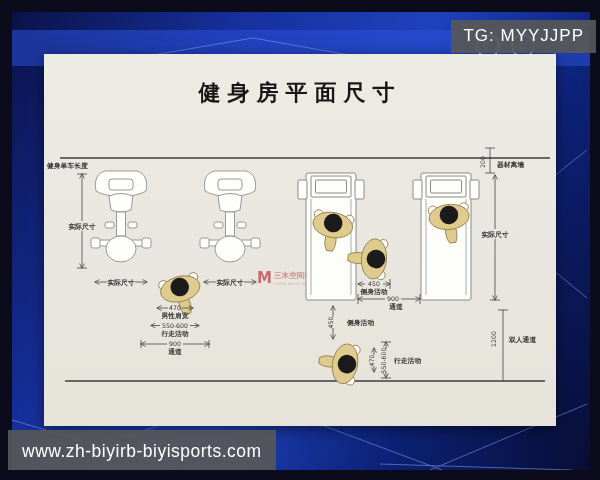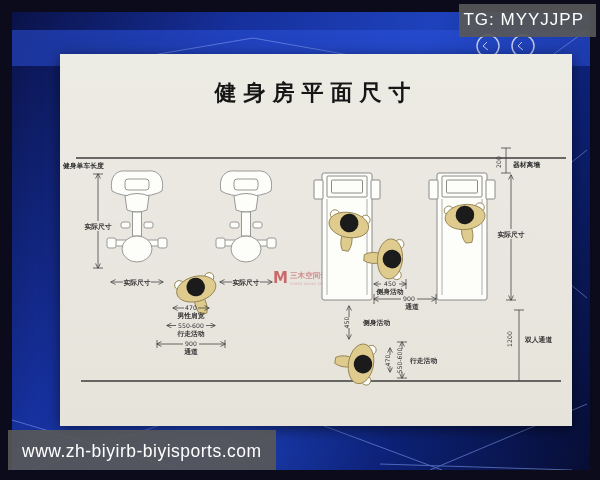--- a/index.html
+++ b/index.html
@@ -1,29 +1,29 @@
 <!DOCTYPE html>
 <html><head>
 <meta charset="utf-8">
 <style>
   html,body{margin:0;padding:0;}
   #stage{position:relative;width:600px;height:480px;background:#0b0b1c;overflow:hidden;
          font-family:"DejaVu Sans","Liberation Sans",sans-serif;}
   .bg{position:absolute;left:12px;top:12px;right:10px;bottom:10px;
       background:linear-gradient(118deg,#0a1248 0%,#16309c 28%,#1e42bc 52%,#0d2278 74%,#070d33 100%);}
   .bg svg{position:absolute;left:0;top:0;}
-  .poster{position:absolute;left:60px;top:54px;width:512px;height:372px;
+  .poster{position:absolute;left:44px;top:54px;width:512px;height:372px;
           background:linear-gradient(180deg,#ecebe4 0%,#e9e6df 60%,#e6e3da 100%);
           box-shadow:0 3px 14px rgba(0,0,0,.55);}
   .poster-title{margin:0;padding-top:24px;text-align:center;font-size:22px;font-weight:900;
                 color:#161616;letter-spacing:7px;}
   .diagram{position:absolute;left:0;top:71px;}
   .badge{position:absolute;background:rgba(88,88,88,.92);color:#fff;z-index:20;
          font-family:"Liberation Sans","DejaVu Sans",sans-serif;}
-  .tg{top:4px;right:4px;font-size:17px;padding:6px 12px 7px 4px;letter-spacing:1px;}
+  .tg{top:20px;right:4px;font-size:17px;padding:6px 12px 7px 12px;letter-spacing:1px;}
   .url{left:8px;bottom:10px;font-size:17.5px;padding:11px 14px 8px 14px;letter-spacing:.5px;}
   
   .lbl{font-size:6.8px;fill:#333;font-weight:bold;}
   .num{font-size:6.2px;fill:#333;}
   .dim{stroke:#444;stroke-width:.8;fill:none;}
   .tick{stroke:#444;stroke-width:.8;}
   .wall{stroke:#3c3c3c;stroke-width:1.7;}
   .wm-name{font-size:7.6px;fill:#d08f8f;font-weight:bold;}
   .wm-sub{font-size:3.2px;fill:#d6a6a6;letter-spacing:.4px;}
   .wm-logo{font-size:15px;fill:#c96a6a;font-weight:900;}

